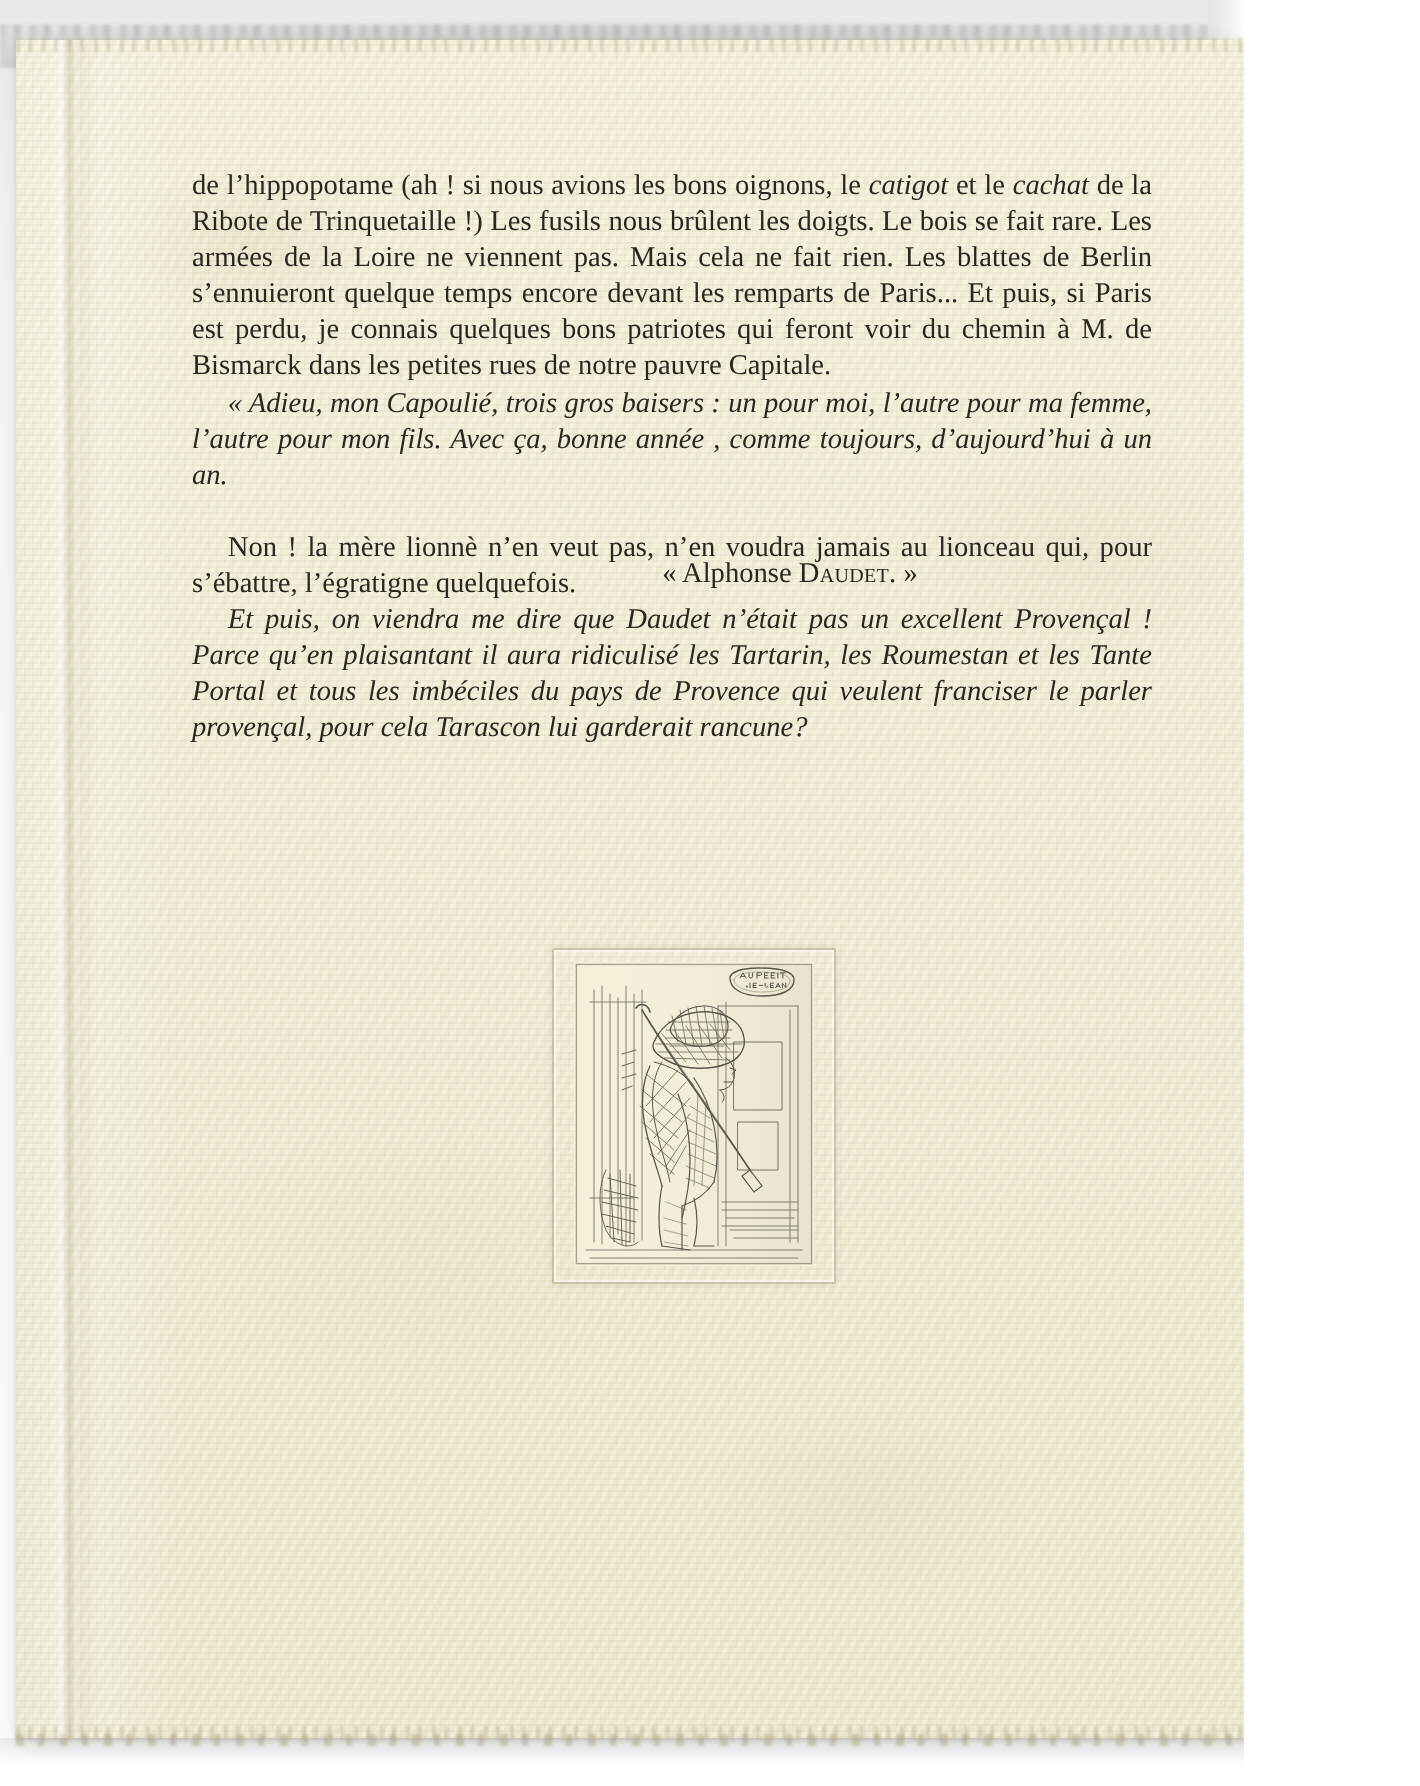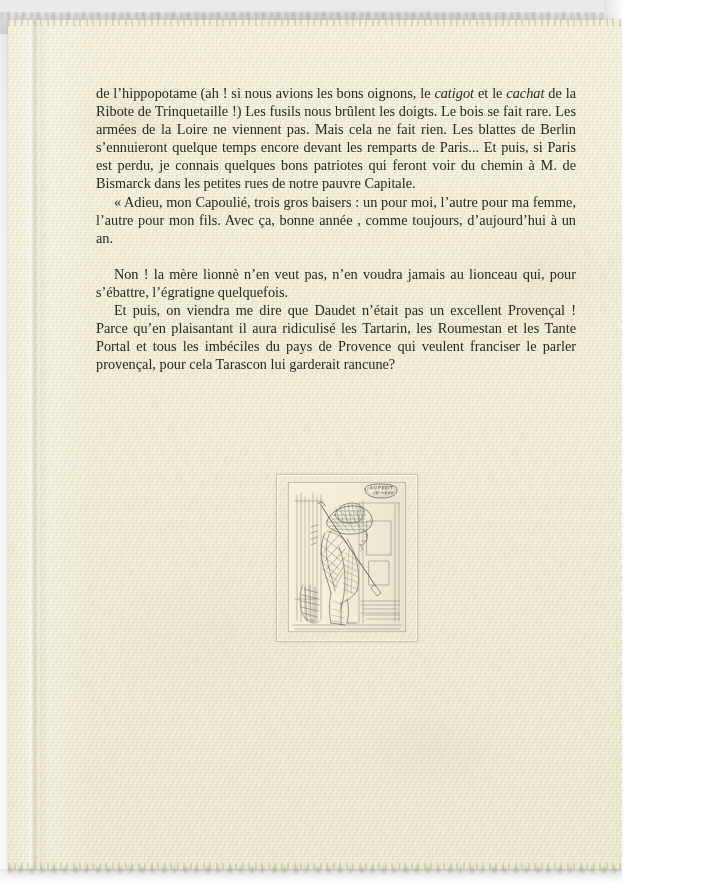--- a/index.html
+++ b/index.html
@@ -163,21 +163,21 @@
     line-height: 18.1px;
     text-align: justify;
     text-justify: inter-word;
     -webkit-font-smoothing: antialiased;
   }
 
   .para {
     margin: 0;
     text-indent: 0;
   }
-  .para + .para { margin-top: 0; }
+  .para + .para { margin-top: 0; font-style: italic; }
   .para.indent { text-indent: 1.25em; }
   .para:last-child { }
 
   .para i, .ital { font-style: italic; }
 
   .smallcaps {
     font-variant: small-caps;
     letter-spacing: .01em;
   }
 
@@ -263,20 +263,21 @@
     <p class="para" id="p1"><span>de l’hippopotame (ah ! si nous avions les bons oignons, le </span><i>catigot</i><span> et le </span><i>cachat</i><span> de la Ribote de Trinquetaille !) Les fusils nous brûlent les doigts. Le bois se fait rare. Les armées de la Loire ne viennent pas. Mais cela ne fait rien. Les blattes de Berlin s’ennuieront quelque temps encore devant les remparts de Paris... Et puis, si Paris est perdu, je connais quelques bons patriotes qui feront voir du chemin à M. de Bismarck dans les petites rues de notre pauvre Capitale.</span></p>
     <p class="para indent" id="p2"><span>« Adieu, mon Capoulié, trois gros baisers : un pour moi, l’autre pour ma femme, l’autre pour mon fils. Avec ça, bonne année , comme toujours, d’aujourd’hui à un an.</span></p>
 
     <div style="height:18px"></div>
 
     <p class="para indent" id="p4"><span>Non ! la mère lionnè n’en veut pas, n’en voudra jamais au lionceau qui, pour s’ébattre, l’égratigne quelquefois.</span></p>
     <p class="para indent" id="p3"><span>Et puis, on viendra me dire que Daudet n’était pas un excellent Provençal ! Parce qu’en plaisantant il aura ridiculisé les Tartarin, les Roumestan et les Tante Portal et tous les imbéciles du pays de Provence qui veulent franciser le parler provençal, pour cela Tarascon lui garderait rancune?</span></p>
   </div>
 
   <div class="signature">
+    <div class="sig-line line2"><span>« Alphonse </span><span class="smallcaps">Daudet.</span><span> »</span></div>
   </div>
 
   <div class="plate-wrap">
     <div class="plate-mark"></div>
     <div class="etching">
       <svg viewBox="0 0 120 152" xmlns="http://www.w3.org/2000/svg">
         <defs>
           <linearGradient id="wallg" x1="0" y1="0" x2="1" y2="0">
             <stop offset="0" stop-color="#ffffff" stop-opacity="0"></stop>
             <stop offset="1" stop-color="#6d6a5e" stop-opacity=".10"></stop>

